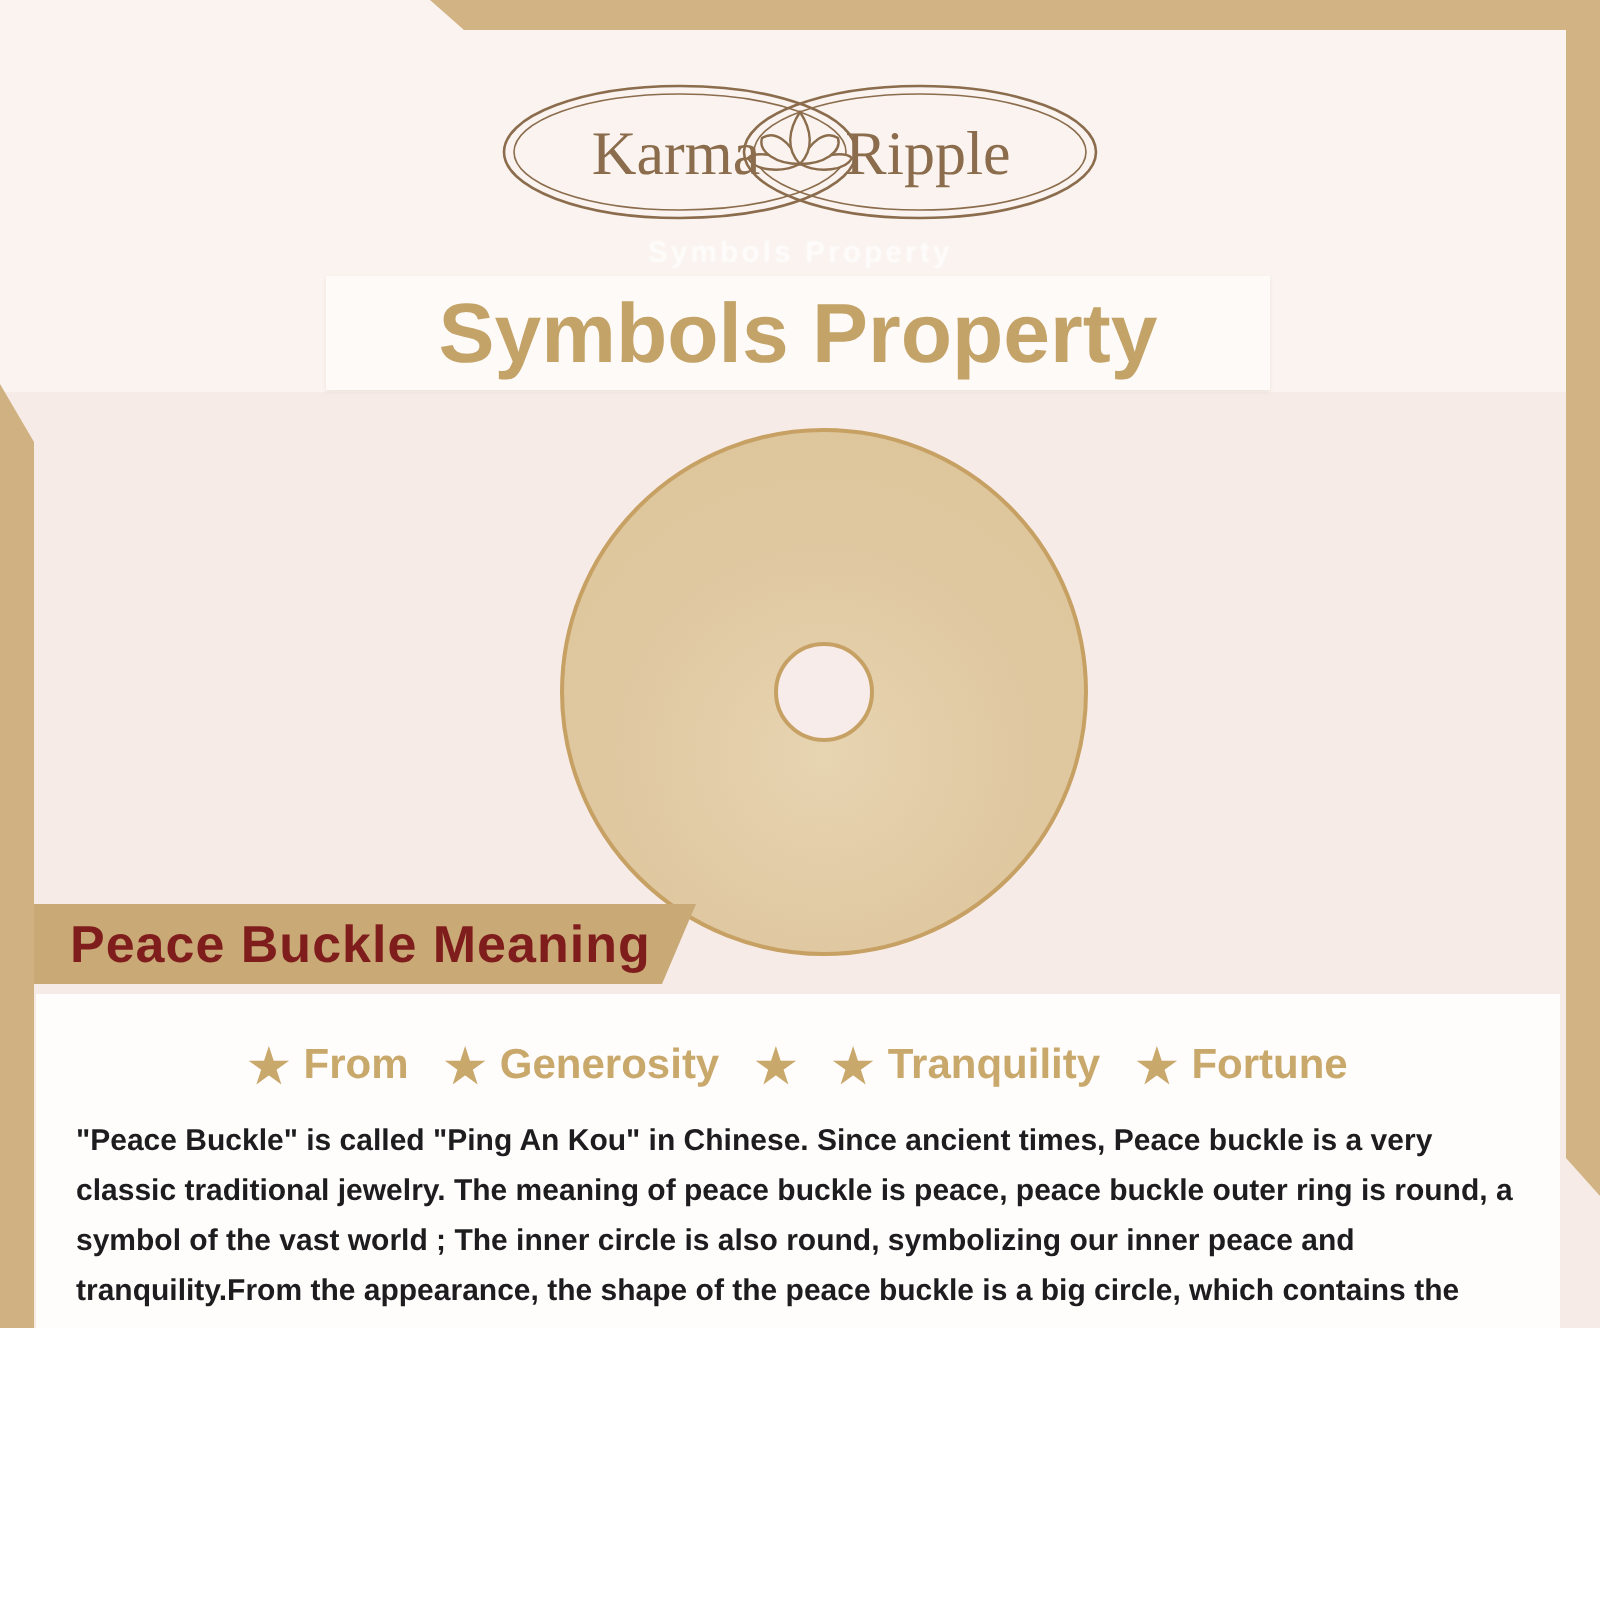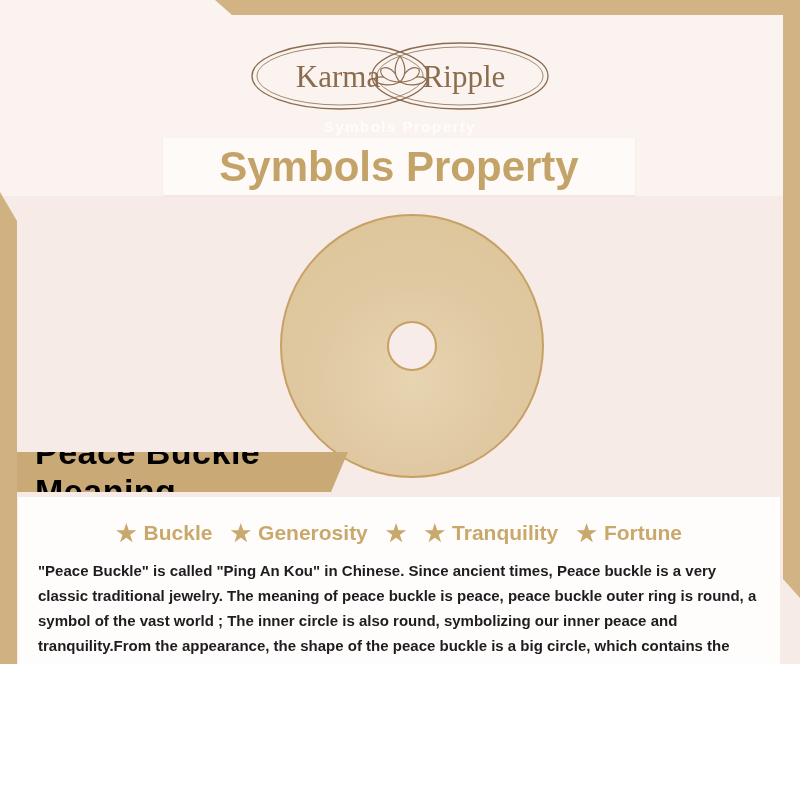--- a/index.html
+++ b/index.html
@@ -32,21 +32,21 @@
   .disc{position:absolute;left:280px;top:214px;width:260px;height:260px;border-radius:50%;
     border:2px solid #c7a164;
     background:radial-gradient(circle at 50% 62%, #e7d4b1 0%, #e0c9a2 45%, #dcc398 100%);
     display:flex;align-items:center;justify-content:center;}
   .disc-hole{width:46px;height:46px;border-radius:50%;background:#f7ece9;border:2px solid #c7a164;}
 
   
   .section-banner{position:absolute;left:17px;top:452px;width:331px;height:40px;
     background:#c9aa76;clip-path:polygon(0 0,100% 0,calc(100% - 17px) 100%,0 100%);
     display:flex;align-items:center;}
-  .section-banner span{color:#000000;font-weight:bold;font-size:34px;padding-left:18px;letter-spacing:0.5px;}
+  .section-banner span{color:#7f1d1d;font-weight:bold;font-size:26px;padding-left:18px;letter-spacing:0.5px;}
 
   
   .panel{position:absolute;left:18px;top:497px;width:762px;height:284px;background:#fffdfc;}
 
   .props-row{display:flex;justify-content:center;align-items:center;gap:18px;margin-top:24px;}
   .prop-item{display:flex;align-items:center;gap:7px;color:#c9a86c;font-weight:bold;font-size:21px;}
   .prop-item .star{font-size:23px;line-height:1;}
 
   .article{margin:13px 20px 0 20px;font-size:15px;line-height:25px;font-weight:bold;color:#1d1d1f;}
 
@@ -93,21 +93,21 @@
   </div>
 
   <div class="section-banner">
     <span>Peace Buckle Meaning</span>
   </div>
 
   <div class="panel">
     <div class="props-row">
       <div class="prop-item">
         <span class="star">★</span>
-        <span>Buckle</span>
+        <span>From</span>
       </div>
       <div class="prop-item">
         <span class="star">★</span>
         <span>Generosity</span>
       </div>
       <div class="prop-item">
         <span class="star">★</span>
       </div>
       <div class="prop-item">
         <span class="star">★</span>

